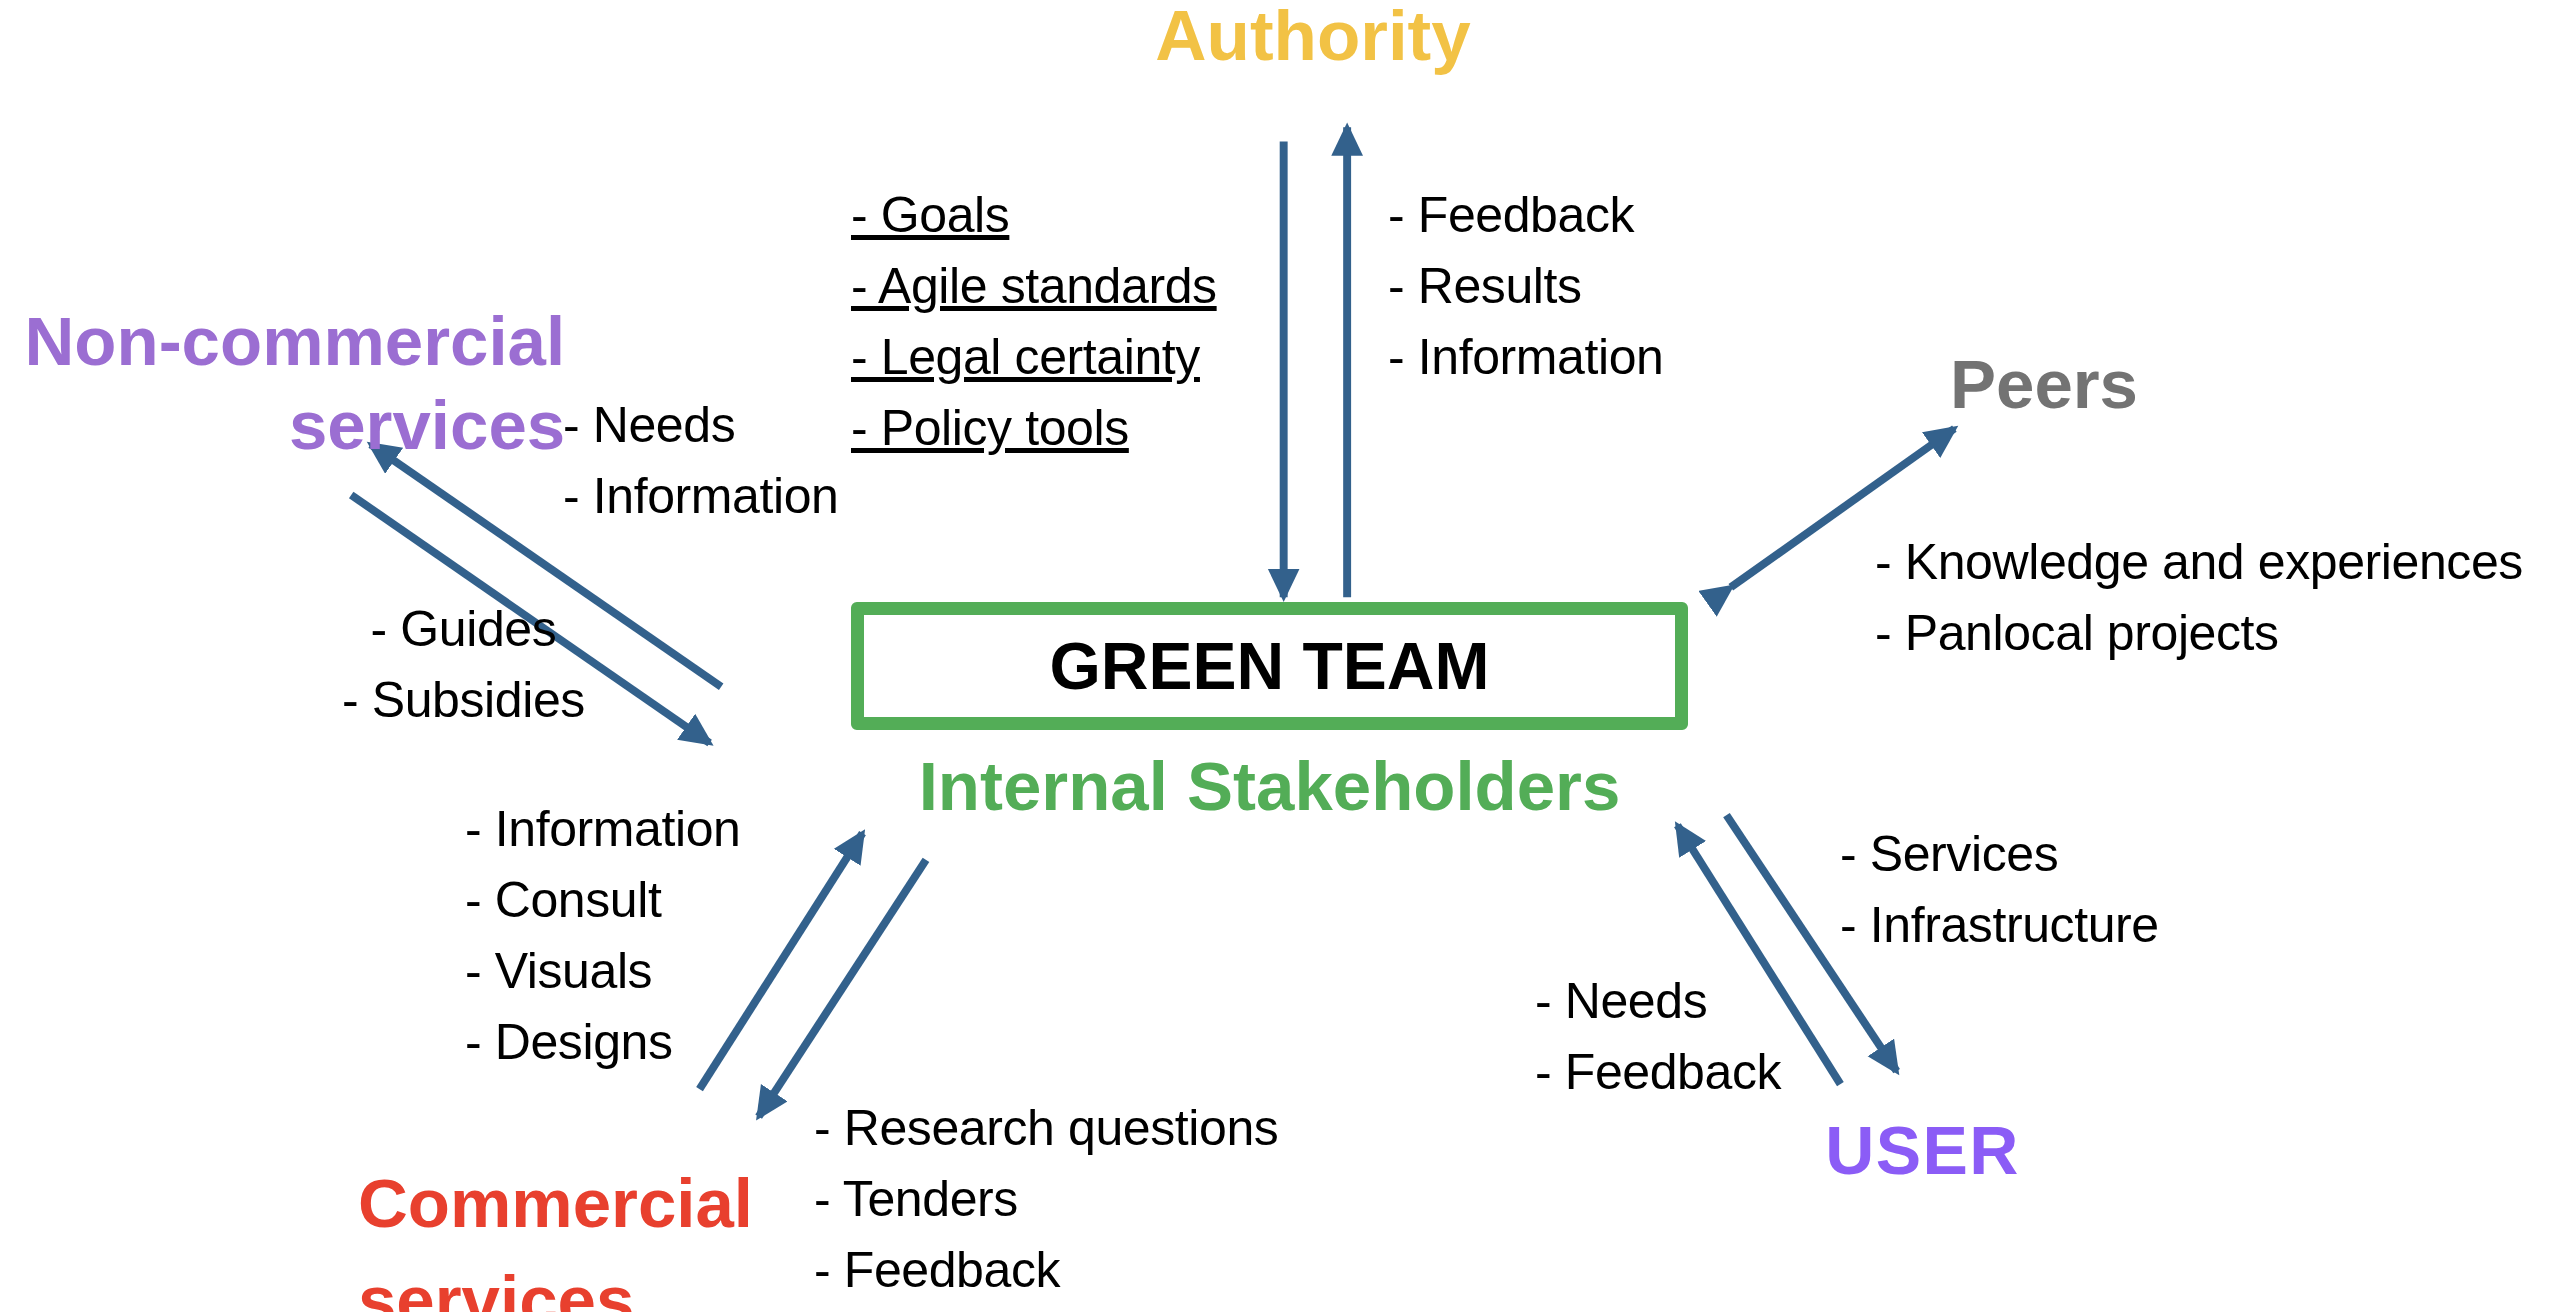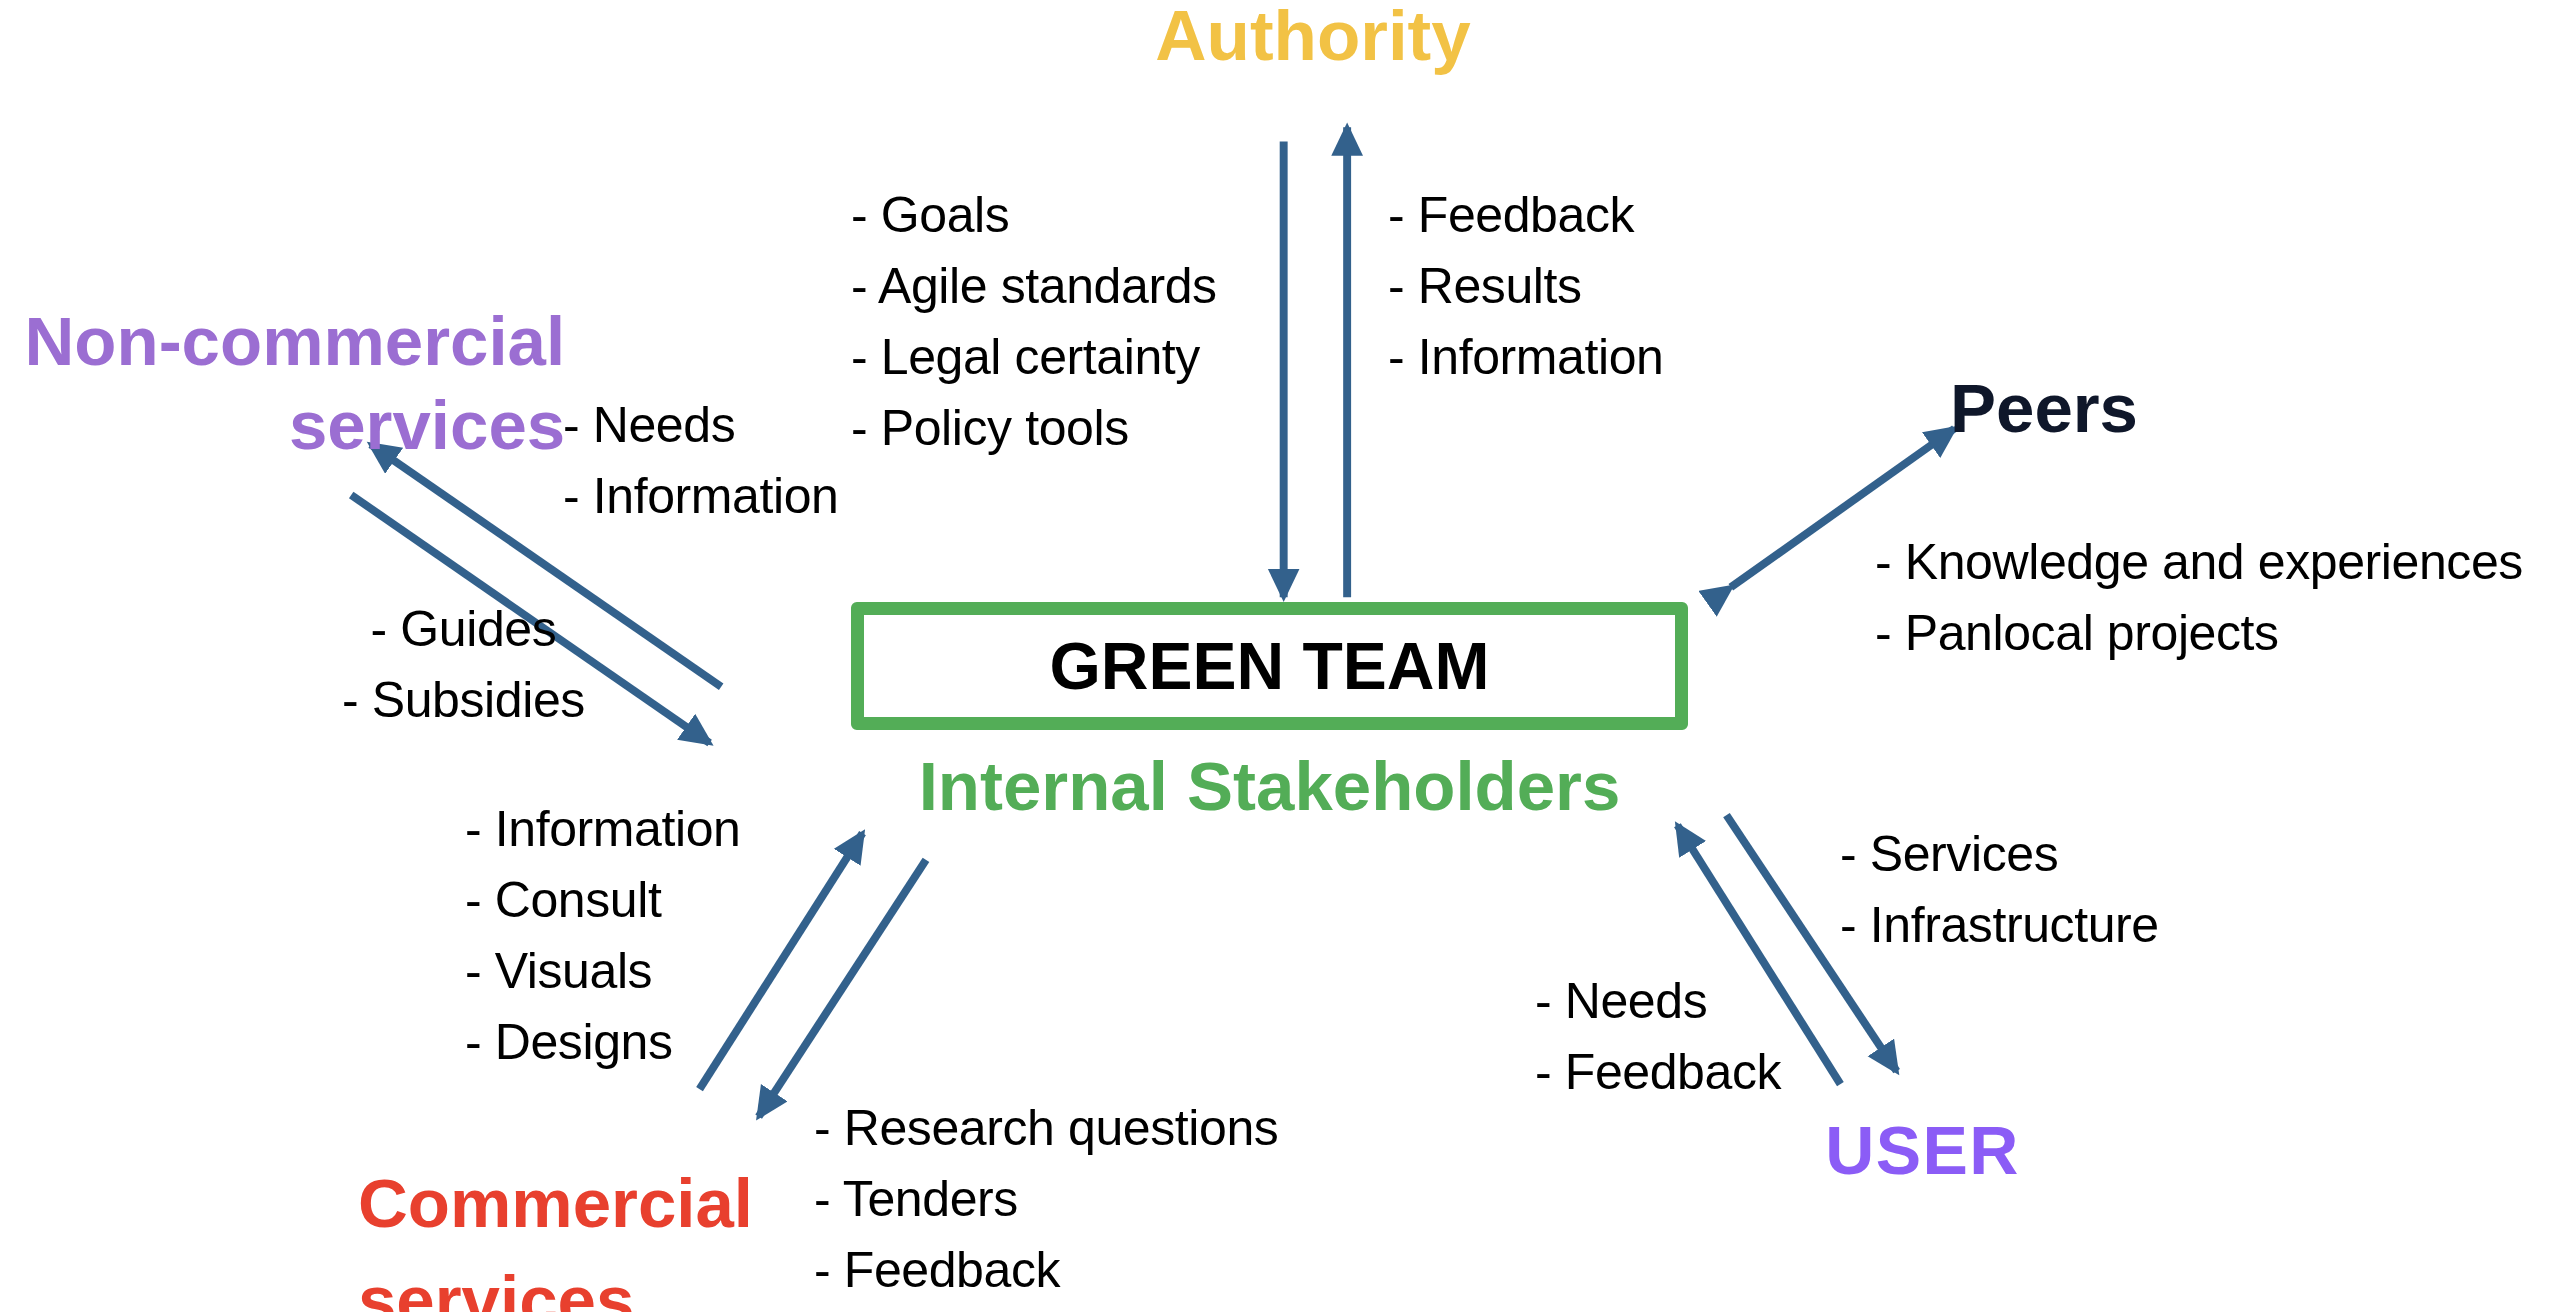--- a/index.html
+++ b/index.html
@@ -20,21 +20,21 @@
   .hdr.commercial{left:358px;top:1155px;line-height:97px;}
 
   .green-box{position:absolute;left:851px;top:602px;width:837px;height:128px;
              box-sizing:border-box;border:13px solid #53AD57;border-radius:5.8px;
              background:#fff;display:flex;align-items:center;justify-content:center;}
   .green-box .box-title{font-weight:bold;font-size:66px;color:#000;letter-spacing:0;text-align:center;}
   .center-subtitle{position:absolute;left:851px;top:727px;width:837px;
                    text-align:center;font-weight:bold;font-size:69px;color:#53AD57;margin-top:20px;}
 
   
-  .l-from-authority{left:851px;top:180px;}
+  .l-from-authority{left:851px;top:180px;text-decoration:underline;}
   .l-to-authority{left:1388px;top:180px;}
   .l-to-nc{left:563px;top:390px;}
   .l-from-nc{left:342px;top:594px;text-align:center;}
   .l-peers{left:1875px;top:527px;}
   .l-to-user{left:1840px;top:819px;}
   .l-from-user{left:1535px;top:966px;}
   .l-to-comm{left:465px;top:794px;}
   .l-from-comm{left:814px;top:1093px;}
 </style>
 </head>
@@ -57,21 +57,21 @@
     <line class="arrow" x1="2552" y1="1503" x2="2326" y2="1144" marker-end="url(#ah)"></line>
     <line class="arrow" x1="1284" y1="1192" x2="1052" y2="1548" marker-end="url(#ah)"></line>
     <line class="arrow" x1="970" y1="1510" x2="1196" y2="1155" marker-end="url(#ah)"></line>
   </svg>
 
   <div class="hdr authority" style="color: rgb(242, 194, 69);">Authority</div>
 
   <div class="hdr non-commercial" style="color: rgb(155, 110, 210);">Non-commercial
 services</div>
 
-  <div class="hdr peers" style="color: #0f172a; margin-top: 24px;">Peers</div>
+  <div class="hdr peers" style="color: #737373;">Peers</div>
 
   <div class="hdr user" style="color: #8b5cf6;">USER</div>
 
   <div class="hdr commercial" style="color: rgb(232, 64, 46);">Commercial
 services</div>
 
   <div class="list l-from-authority">
       <div class="line">- Goals</div>
       <div class="line">- Agile standards</div>
       <div class="line">- Legal certainty</div>

